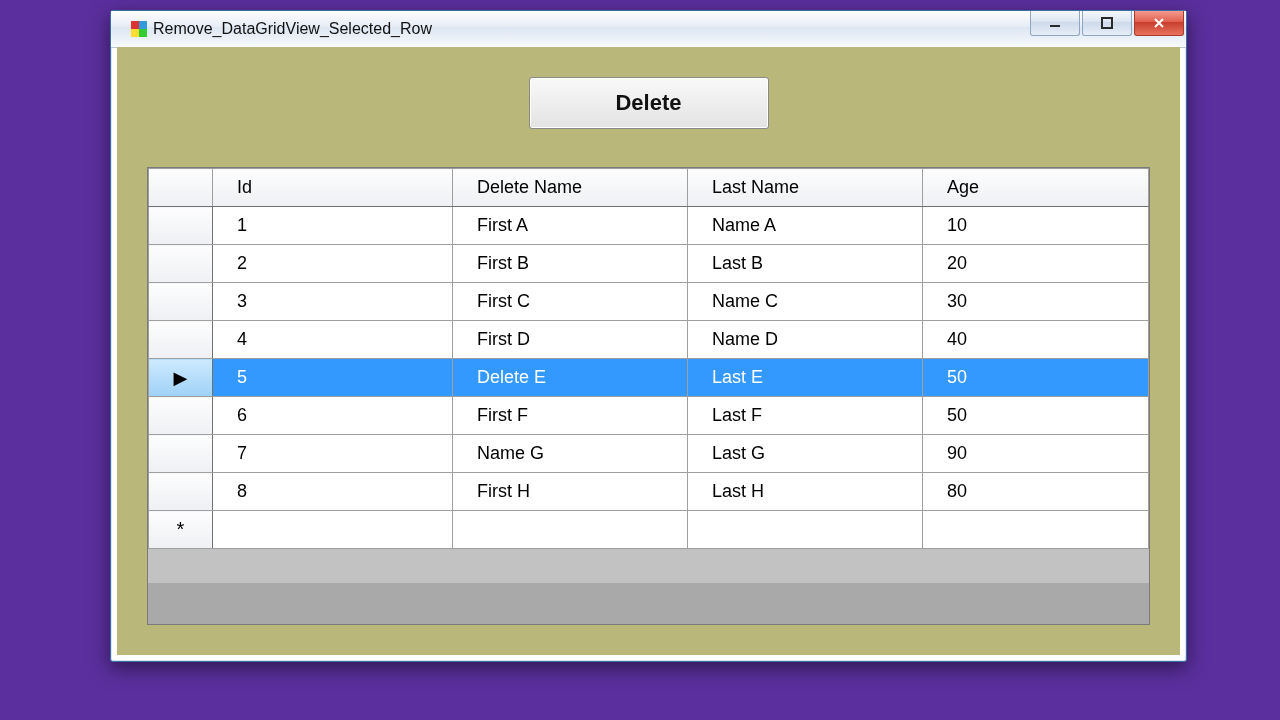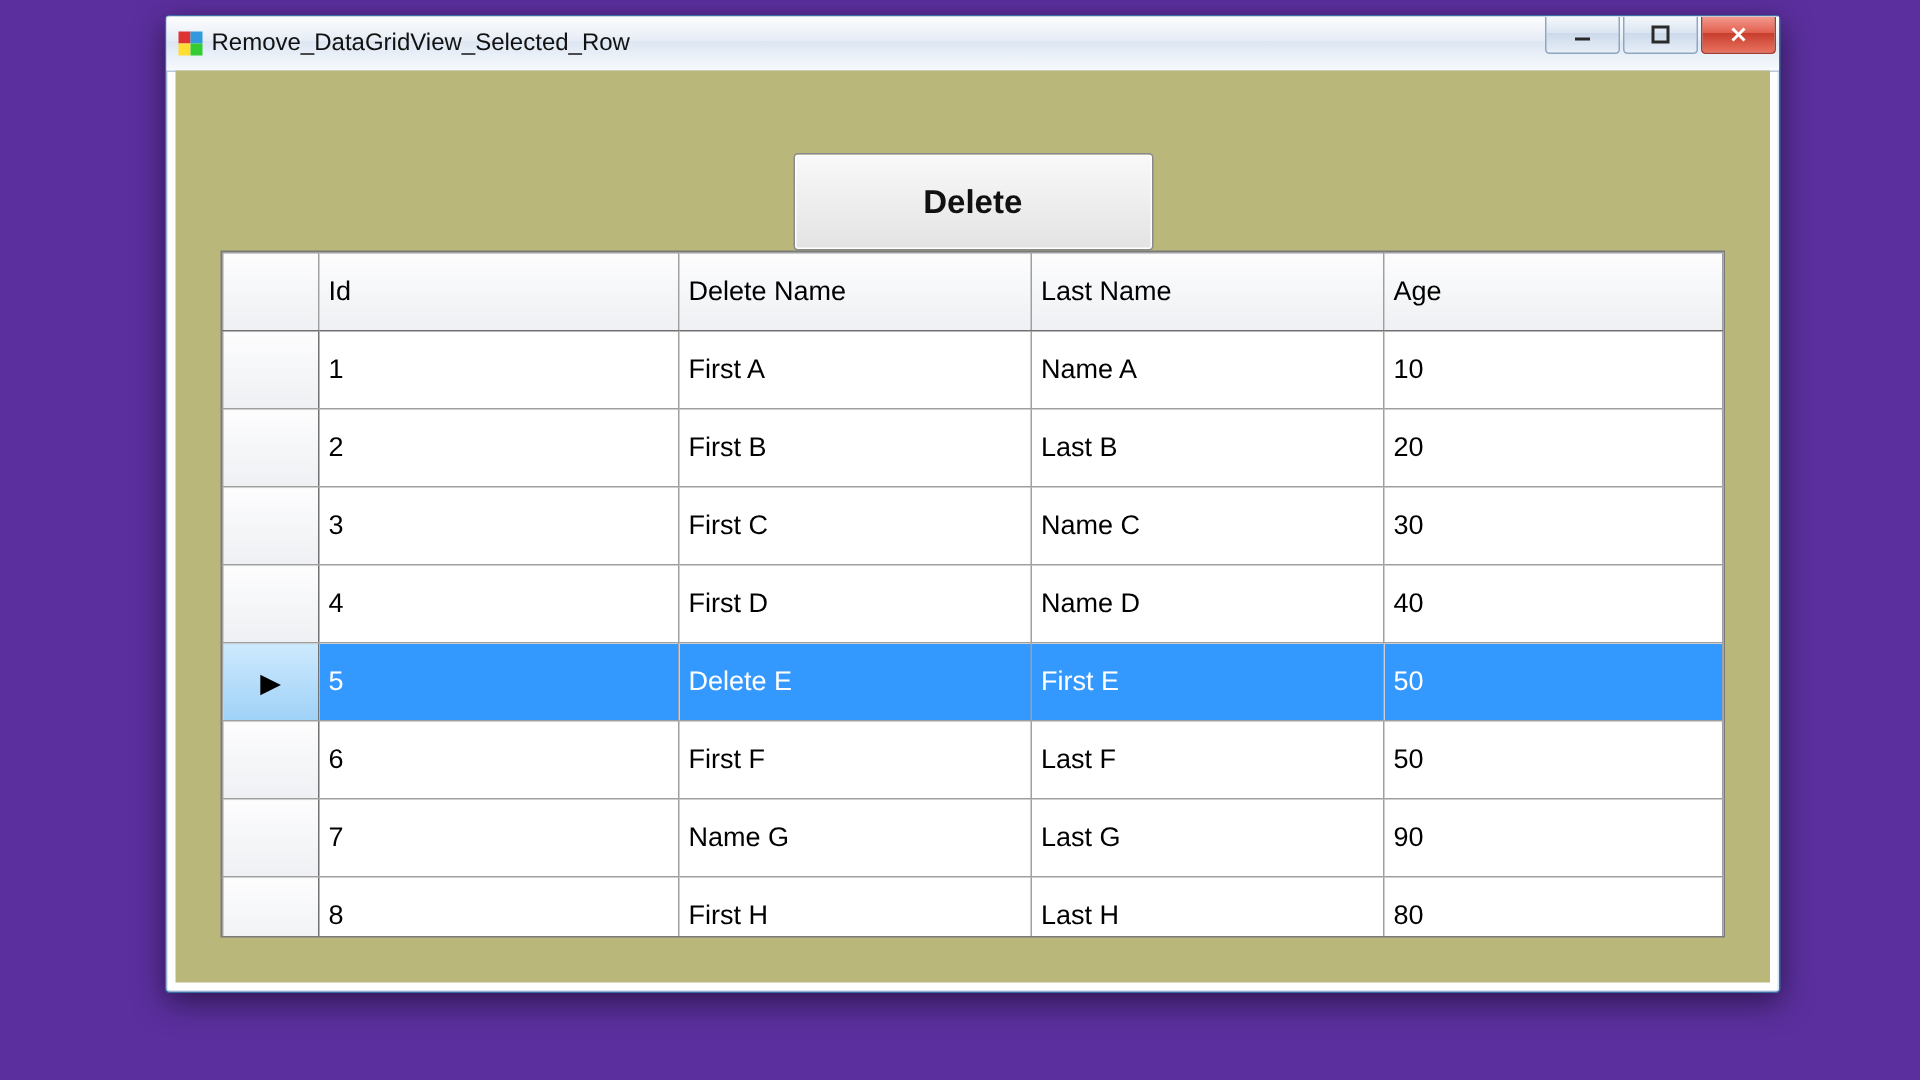--- a/index.html
+++ b/index.html
@@ -23,21 +23,21 @@
     border-radius: 3px;
     box-shadow: 0 6px 20px rgba(0,0,0,.5), inset 0 0 0 1px #d7e4f2;
   }
 
   .titlebar {
     height: 36px;
     background: linear-gradient(#fdfdfe, #e6ecf5 45%, #dde6f2 46%, #f7fafd);
     border-bottom: 1px solid #b8c7db;
     display: flex;
     align-items: center;
-    padding: 0 4px 0 8px;
+    padding: 0 4px 0 20px;
     position: relative;
   }
 
   .app-icon {
     width: 16px;
     height: 16px;
     margin-right: 6px;
     display: inline-block;
     position: relative;
   }
@@ -87,29 +87,28 @@
     bottom: 6px;
     background: #b9b77a;
   }
 
   .delete-btn {
     position: absolute;
     top: 30px;
     left: 50%;
     transform: translateX(-50%);
     width: 240px;
-    height: 65px;
+    height: 52px;
     background: linear-gradient(#f9f9f9, #e3e3e3);
     border: 1px solid #8a8a8a;
     border-radius: 3px;
     box-shadow: inset 0 0 0 1px #fff;
     font: bold 22px "Segoe UI", Tahoma, Arial, sans-serif;
     color: #111;
     cursor: pointer;
-    margin-top: 25px;
   }
 
   .grid {
     position: absolute;
     top: 120px;
     left: 30px;
     right: 30px;
     bottom: 30px;
     background: #a9a9a9;
     border: 1px solid #7a7a7a;
@@ -124,22 +123,22 @@
     table-layout: fixed;
   }
   col.rowhdr { width: 64px; }
   col.c-id   { width: 240px; }
   col.c-fn   { width: 235px; }
   col.c-ln   { width: 235px; }
   col.c-age  { }
 
   th, td {
     border: 1px solid #9f9f9f;
-    height: 52px;
-    padding: 0 6px;
+    height: 38px;
+    padding: 0 24px;
     font-size: 18px;
     text-align: left;
     vertical-align: middle;
     box-sizing: border-box;
     overflow: hidden;
     white-space: nowrap;
   }
   thead th {
     background: linear-gradient(#fdfdfe, #eef0f3);
     font-weight: 400;
@@ -256,21 +255,21 @@
                 <th class="row-header"></th>
                 <td>4</td>
                 <td>First D</td>
                 <td>Name D</td>
                 <td>40</td>
               </tr>
               <tr class="selected">
                 <th class="row-header"><span class="rowptr">▶</span></th>
                 <td>5</td>
                 <td>Delete E</td>
-                <td>First E</td>
+                <td>Last E</td>
                 <td>50</td>
               </tr>
               <tr>
                 <th class="row-header"></th>
                 <td>6</td>
                 <td>First F</td>
                 <td>Last F</td>
                 <td>50</td>
               </tr>
               <tr>

